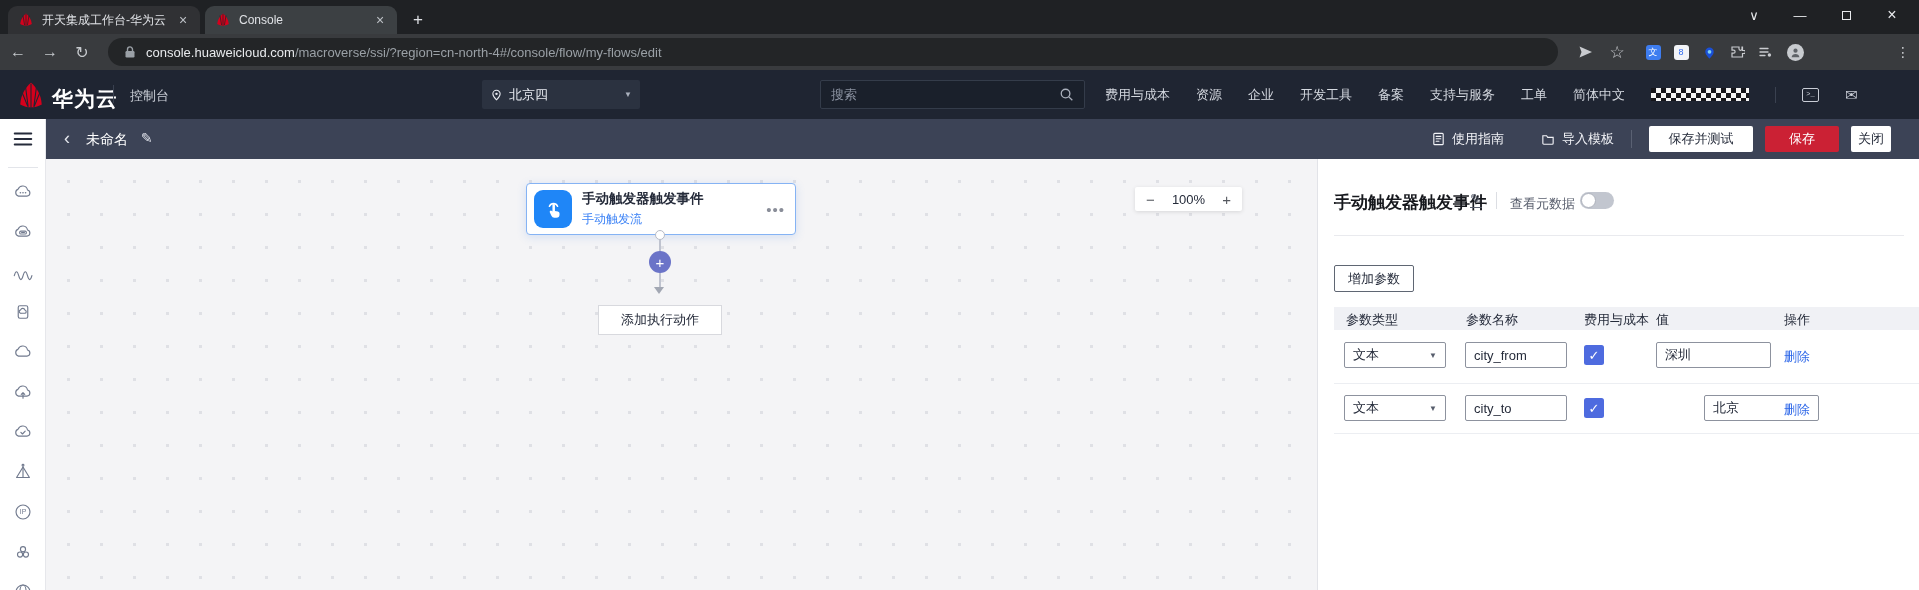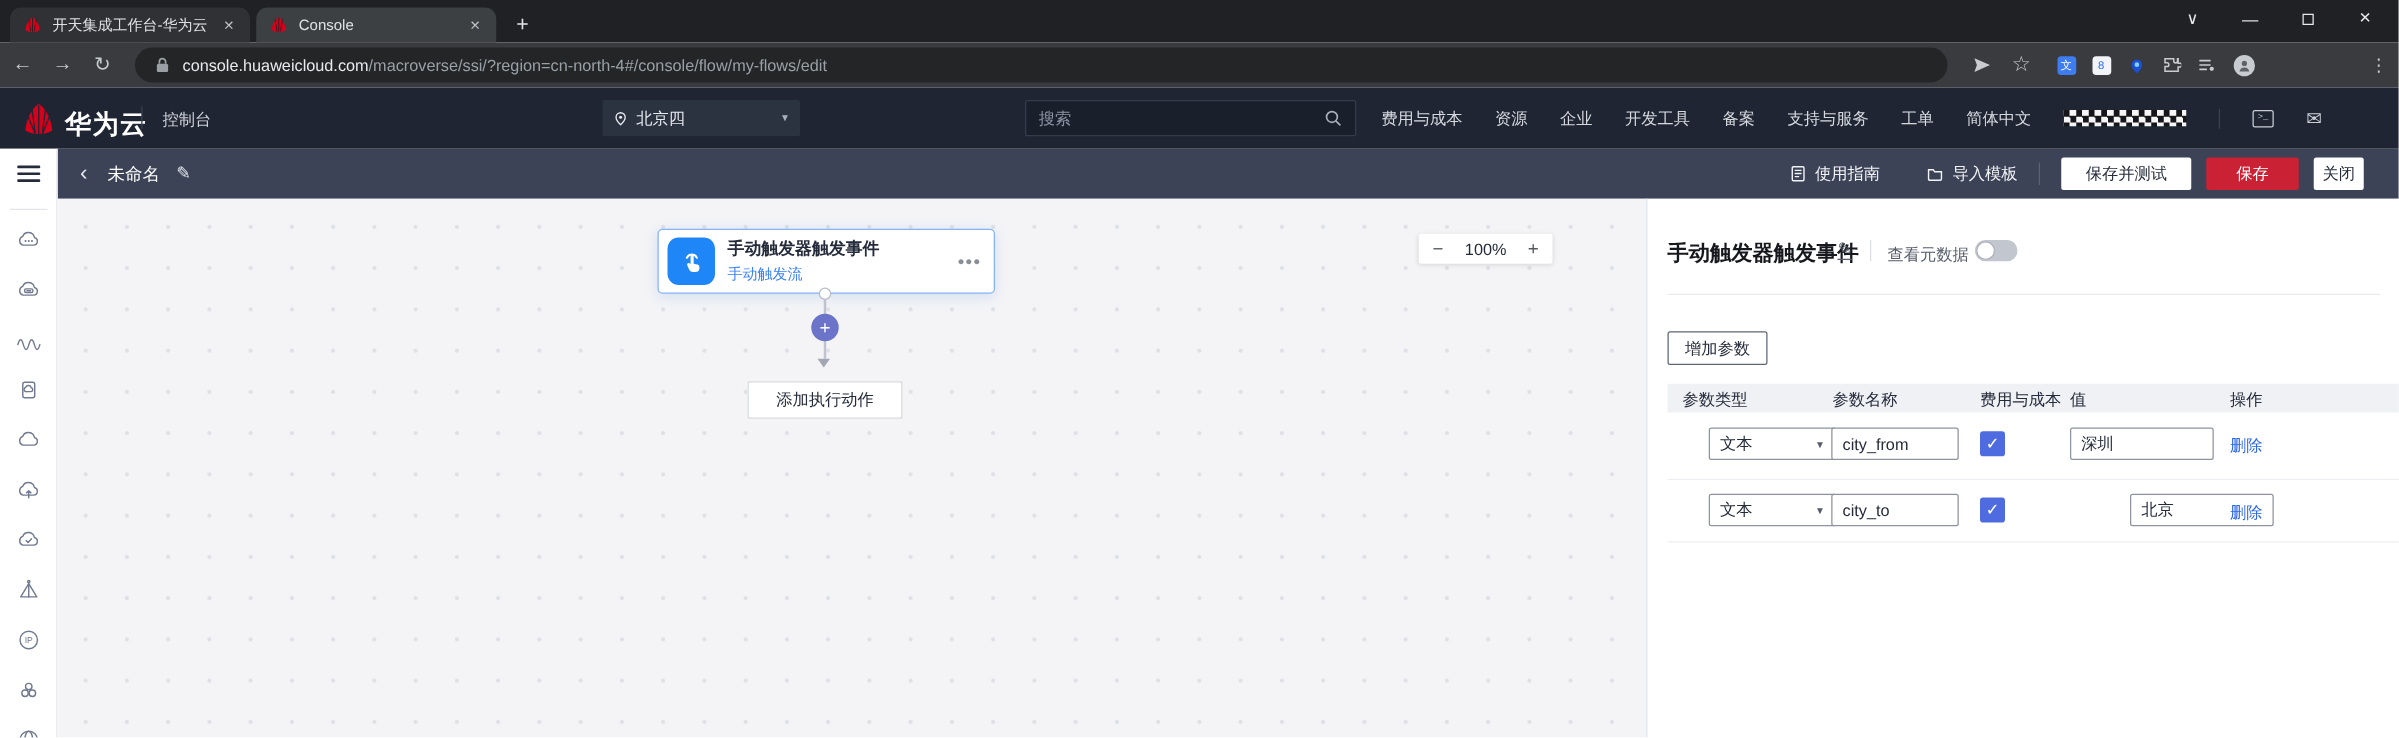--- a/index.html
+++ b/index.html
@@ -82,21 +82,21 @@
   #panel-title { position:absolute; left:16px; top:32px; font-size:17px; font-weight:bold; color:#16181d; }
   #panel-edit { position:absolute; left:152px; top:33px; font-size:14px; color:#575d6c; border-bottom:1.5px solid #575d6c; line-height:15px; }
   #panel-vdiv { position:absolute; left:178px; top:33px; width:1px; height:17px; background:#dcdee3; }
   #meta-label { position:absolute; left:192px; top:36px; font-size:13px; color:#575d6c; }
   #meta-toggle { position:absolute; left:262px; top:33px; width:34px; height:17px; border-radius:9px; background:#c2c6cf; }
   #meta-toggle .knob { position:absolute; left:1px; top:1px; width:15px; height:15px; border-radius:50%; background:#fff; border:1px solid #aeb2bc; }
   #panel-hdiv { position:absolute; left:16px; top:76px; width:570px; height:1px; background:#e9eaee; }
   #add-param { position:absolute; left:16px; top:106px; width:80px; height:27px; background:#fff; border:1px solid #5f6673; border-radius:2px; font-size:13px; color:#252b3a; display:flex; align-items:center; justify-content:center; }
   #tbl-head { position:absolute; left:16px; top:148px; width:630px; height:23px; background:#f0f1f5; }
   .th { position:absolute; top:4px; font-size:13px; font-weight:500; color:#252b3a; }
-  .prow .cell-sel { position:absolute; width:102px; height:26px; border:1px solid #8d929e; border-radius:2px; background:#fff; display:flex; align-items:center; padding:0 8px; font-size:13px; color:#252b3a;margin-left:23px; }
+  .prow .cell-sel { position:absolute; width:102px; height:26px; border:1px solid #8d929e; border-radius:2px; background:#fff; display:flex; align-items:center; padding:0 8px; font-size:13px; color:#252b3a; }
   .prow .cell-sel .caret { margin-left:auto; font-size:8px; color:#575d6c; }
   .prow input { position:absolute; height:26px; border:1px solid #8d929e; border-radius:2px; font-size:13px; color:#252b3a; padding:0 8px; background:#fff; }
   .chk { position:absolute; width:20px; height:20px; border-radius:2.5px; background:#4e6bdf; color:#fff; font-size:13px; display:flex; align-items:center; justify-content:center; }
   .del-link { position:absolute; font-size:13px; color:#2c66e8; }
   .row-sep { position:absolute; left:16px; width:586px; height:1px; background:#eceef2; }
 </style>
 </head>
 <body>
 
 <div id="tabstrip" class="abs">

